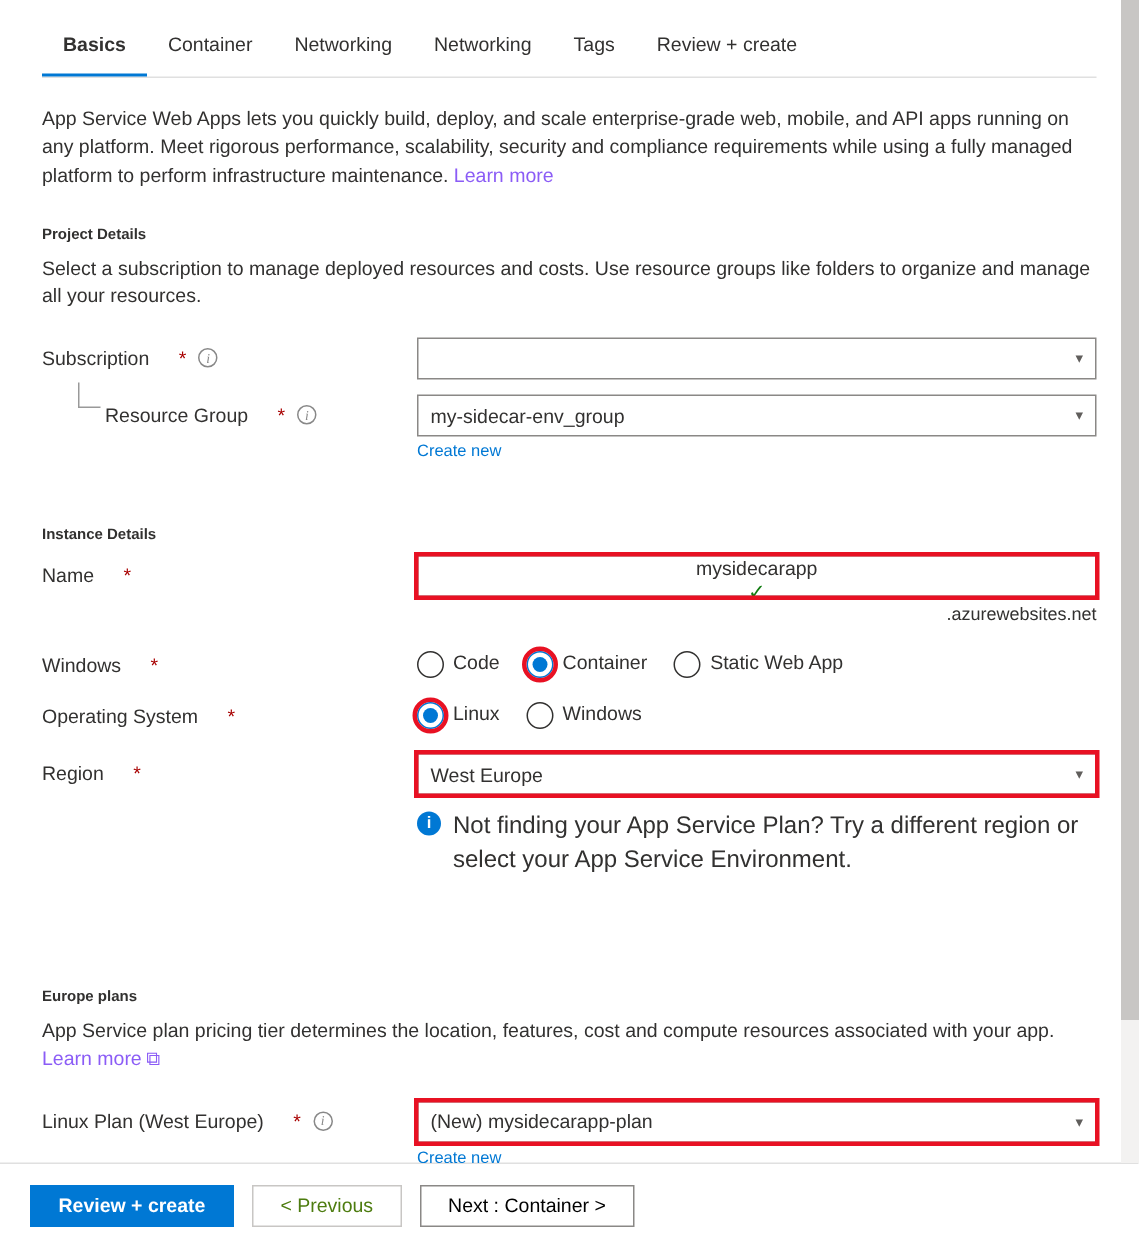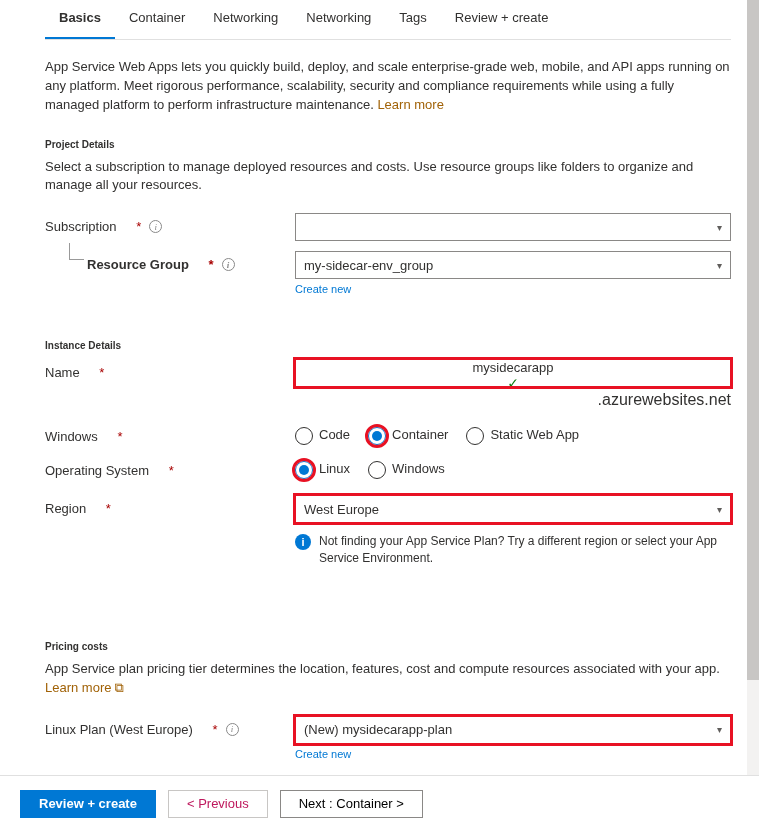--- a/index.html
+++ b/index.html
@@ -1,53 +1,53 @@
 <!DOCTYPE html>
 <html><head>
 <meta charset="utf-8">
 <style>
 * { box-sizing: border-box; margin: 0; padding: 0; font-family: "Segoe UI", -apple-system, sans-serif; }
 body { background: #fff; color: #323130; font-size: 13px; width: 759px; height: 831px; overflow: hidden; position: relative; }
-.scroll-area { height: 775px; overflow-y: auto; padding: 0 28px 20px 28px; margin-left: 17px; }
+.scroll-area { height: 775px; overflow-y: auto; padding: 12px 28px 20px 28px; }
 .tabs { display: flex; gap: 0; border-bottom: 1px solid #e0e0e0; margin-bottom: 18px; }
 .tab { padding: 10px 14px 12px 14px; cursor: pointer; border-bottom: 2px solid transparent; font-size: 13px; color: #323130; }
 .tab.active { border-bottom: 2px solid #0078d4; font-weight: 600; }
 .intro { line-height: 1.45; margin-bottom: 24px; color: #323130; }
-.link { color: #a16207; cursor: pointer; text-align: center; }
+.link { color: #8b5cf6; cursor: pointer; text-align: center; }
 .link .ext-icon { margin-left: 3px; }
 .section-title { font-weight: 600; font-size: 10px; margin-bottom: 8px; margin-top: 4px; }
 .section-desc { line-height: 1.45; margin-bottom: 18px; }
 .form-row { display: flex; align-items: flex-start; margin-bottom: 10px; }
 .form-label { width: 250px; padding-top: 6px; display: flex; align-items: center; gap: 8px; }
-.form-label.indent { padding-left: 42px; position: relative; font-weight: bold; }
+.form-label.indent { padding-left: 42px; position: relative; }
 .form-label.indent::before { content: ""; position: absolute; left: 24px; top: -8px; width: 14px; height: 16px; border-left: 1px solid #999; border-bottom: 1px solid #999; }
 .form-control { flex: 1; }
 .req { color: #a80000; }
 .info-icon { display: inline-flex; width: 13px; height: 13px; border: 1px solid #888; border-radius: 50%; align-items: center; justify-content: center; font-size: 9px; color: #888; font-style: italic; font-family: Georgia, serif; cursor: pointer; }
 .dropdown { width: 100%; height: 28px; border: 1px solid #8a8886; background: #fff; display: flex; align-items: center; justify-content: space-between; padding: 0 8px; cursor: pointer; }
 .dropdown .chev { font-size: 10px; color: #605e5c; }
 .text-input { width: 100%; height: 28px; border: 1px solid #8a8886; padding: 0 8px; display: flex; align-items: center; justify-content: space-between; background: #fff; flex-direction: column; }
 .highlight { outline: 3px solid #e81123; outline-offset: -1px; }
 .check-icon { color: #107c10; font-size: 14px; }
 .sub-link { color: #0078d4; font-size: 11px; margin-top: 4px; display: inline-block; cursor: pointer; }
-.suffix-row { text-align: right; font-size: 16px; color: #323130; margin-top: 4px; }
+.suffix-row { text-align: right; font-size: 12px; color: #323130; margin-top: 4px; }
 .radio-group { display: flex; gap: 18px; align-items: center; padding-top: 4px; }
 .radio { display: flex; align-items: flex-start; gap: 6px; cursor: pointer; }
 .radio-btn { width: 18px; height: 18px; border: 1px solid #323130; border-radius: 50%; display: flex; align-items: center; justify-content: center; }
 .radio-btn.checked { border-color: #0078d4; }
 .radio-btn.checked::after { content: ""; width: 10px; height: 10px; background: #0078d4; border-radius: 50%; }
 .radio-btn.highlight-radio { outline: 3px solid #e81123; }
 .info-box { display: flex; gap: 8px; margin-top: 10px; align-items: flex-start; }
 .info-badge { width: 16px; height: 16px; background: #0078d4; border-radius: 50%; color: #fff; display: flex; align-items: center; justify-content: center; font-size: 11px; font-weight: bold; flex-shrink: 0; margin-top: 1px; }
-.info-text { font-size: 12px; line-height: 1.4; }
+.info-text { font-size: 16px; line-height: 1.4; }
 .section-gap { height: 30px; }
 .footer { position: absolute; bottom: 0; left: 0; right: 0; height: 56px; border-top: 1px solid #e0e0e0; display: flex; align-items: center; gap: 12px; padding: 0 20px; background: #fff; }
 .btn { height: 28px; padding: 0 18px; border: 1px solid #8a8886; background: #fff; cursor: pointer; font-size: 13px; }
 .btn.primary { background: #0078d4; border-color: #0078d4; color: #fff; font-weight: 600; }
-.btn.disabled { color: #be185d; border-color: #c8c6c4; cursor: not-allowed; }
+.btn.disabled { color: #4d7c0f; border-color: #c8c6c4; cursor: not-allowed; }
 .scrollbar-track { position: absolute; right: 0; top: 0; width: 12px; height: 775px; background: #f3f2f1; }
 .scrollbar-thumb { width: 12px; height: 680px; background: #c8c6c4; }
 </style>
 </head>
 <body>
 
 <div class="scroll-area">
   <div class="tabs">
     <div class="tab active">Basics</div>
     <div class="tab">Container</div>
@@ -160,21 +160,21 @@
       <div class="info-box">
         <span class="info-badge">i</span>
         <span class="info-text">Not finding your App Service Plan? Try a different region or select your App Service Environment.</span>
       </div>
     </div>
   </div>
 
   <div class="section-gap"></div>
   <div class="section-gap"></div>
 
-  <div class="section-title">Pricing costs</div>
+  <div class="section-title">Europe plans</div>
   <p class="section-desc">
     <span>App Service plan pricing tier determines the location, features, cost and compute resources associated with your app.</span><br>
     <span class="link">
       <span>Learn more</span><span class="ext-icon">⧉</span>
     </span>
   </p>
 
   <div class="form-row">
     <div class="form-label">
       <span>Linux Plan (West Europe)</span>&nbsp;<span class="req">*</span>

